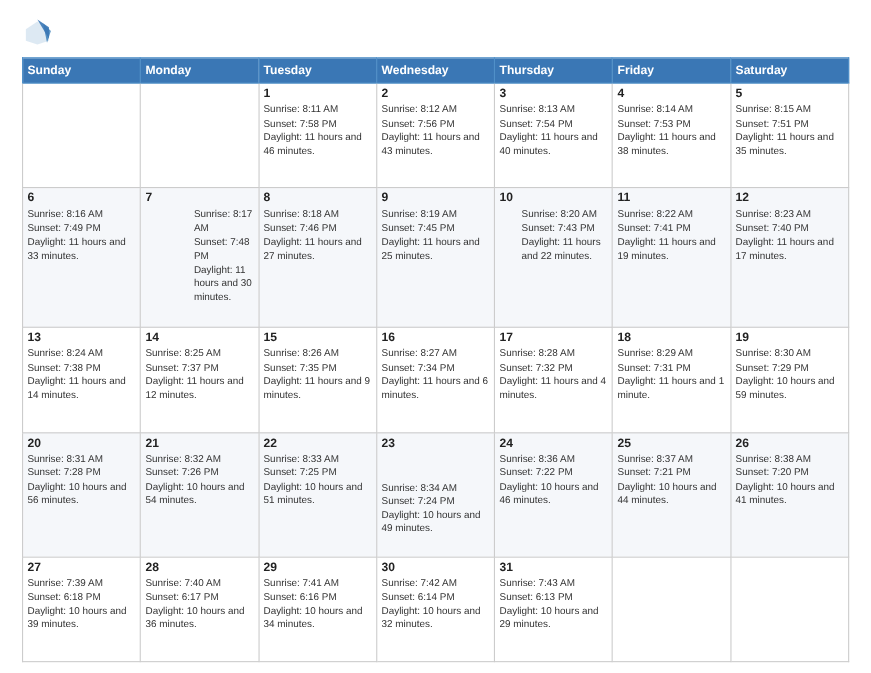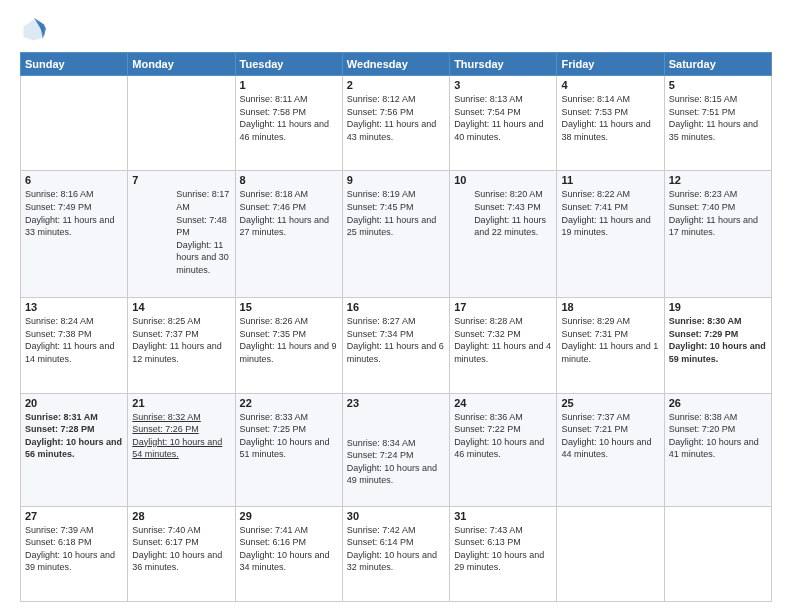--- a/index.html
+++ b/index.html
@@ -247,35 +247,35 @@
 Daylight: 11 hours and 4 minutes.</div>
           </td>
           <td>
             <div class="day-number">18</div>
             <div class="day-info" style="white-space: pre-line;">Sunrise: 8:29 AM
 Sunset: 7:31 PM
 Daylight: 11 hours and 1 minute.</div>
           </td>
           <td>
             <div class="day-number">19</div>
-            <div class="day-info" style="white-space: pre-line; font-weight: bold;">Sunrise: 8:30 AM
+            <div class="day-info" style="white-space: pre-line;">Sunrise: 8:30 AM
 Sunset: 7:29 PM
 Daylight: 10 hours and 59 minutes.</div>
           </td>
         </tr>
         <tr>
           <td>
             <div class="day-number">20</div>
-            <div class="day-info" style="white-space: pre-line; font-weight: bold;">Sunrise: 8:31 AM
+            <div class="day-info" style="white-space: pre-line;">Sunrise: 8:31 AM
 Sunset: 7:28 PM
 Daylight: 10 hours and 56 minutes.</div>
           </td>
           <td>
             <div class="day-number">21</div>
-            <div class="day-info" style="white-space: pre-line; text-decoration: underline;">Sunrise: 8:32 AM
+            <div class="day-info" style="white-space: pre-line;">Sunrise: 8:32 AM
 Sunset: 7:26 PM
 Daylight: 10 hours and 54 minutes.</div>
           </td>
           <td>
             <div class="day-number">22</div>
             <div class="day-info" style="white-space: pre-line;">Sunrise: 8:33 AM
 Sunset: 7:25 PM
 Daylight: 10 hours and 51 minutes.</div>
           </td>
           <td>
@@ -285,21 +285,21 @@
 Daylight: 10 hours and 49 minutes.</div>
           </td>
           <td>
             <div class="day-number">24</div>
             <div class="day-info" style="white-space: pre-line;">Sunrise: 8:36 AM
 Sunset: 7:22 PM
 Daylight: 10 hours and 46 minutes.</div>
           </td>
           <td>
             <div class="day-number">25</div>
-            <div class="day-info" style="white-space: pre-line;">Sunrise: 7:37 AM
+            <div class="day-info" style="white-space: pre-line;">Sunrise: 8:37 AM
 Sunset: 7:21 PM
 Daylight: 10 hours and 44 minutes.</div>
           </td>
           <td>
             <div class="day-number">26</div>
             <div class="day-info" style="white-space: pre-line;">Sunrise: 8:38 AM
 Sunset: 7:20 PM
 Daylight: 10 hours and 41 minutes.</div>
           </td>
         </tr>

